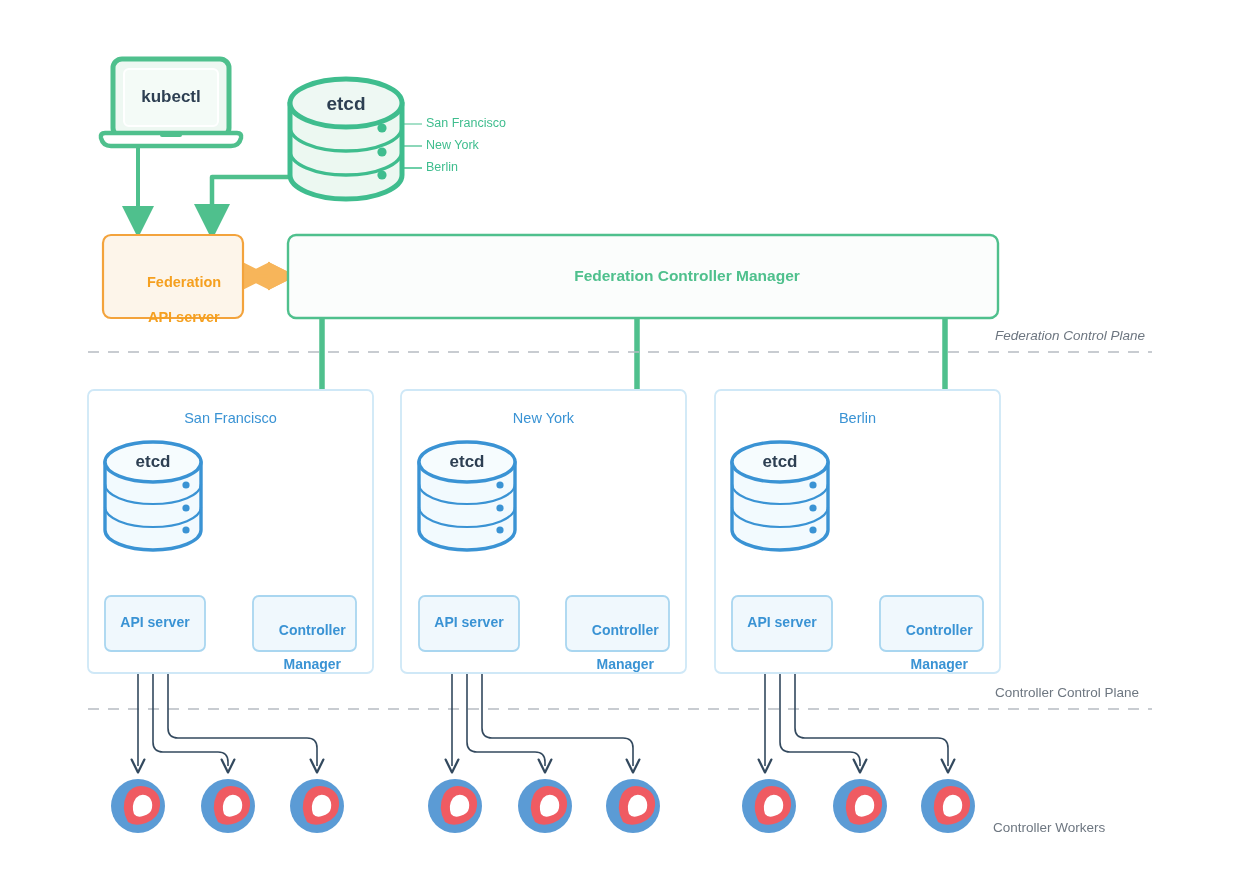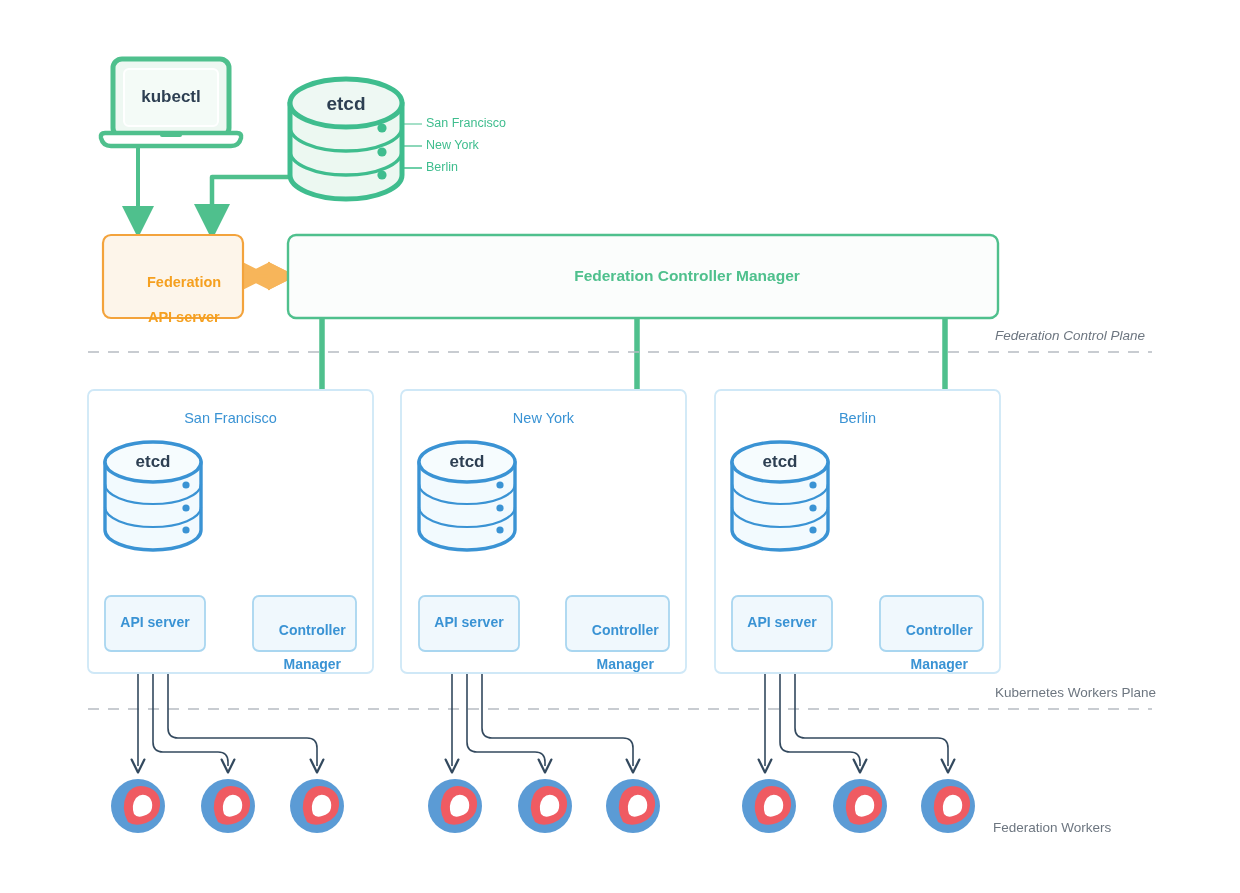--- a/index.html
+++ b/index.html
@@ -350,17 +350,17 @@
   </div>
   <div class="lbl t-boxlabel" style="left:566px; top:605px; width:103px;">
     <span>Controller</span><br>
     <span>Manager</span>
   </div>
   <div class="lbl t-boxlabel" style="left:880px; top:605px; width:103px;">
     <span>Controller</span><br>
     <span>Manager</span>
   </div>
 
-  <div class="lbl t-plane" style="left:995px; top:685px;">Kubernetes Workers Plane</div>
-
-  <div class="lbl t-workers" style="left:993px; top:820px;">Federation Workers</div>
+  <div class="lbl t-plane" style="left:995px; top:685px;">Controller Control Plane</div>
+
+  <div class="lbl t-workers" style="left:993px; top:820px;">Controller Workers</div>
 
 </div>
 
 </body></html>

